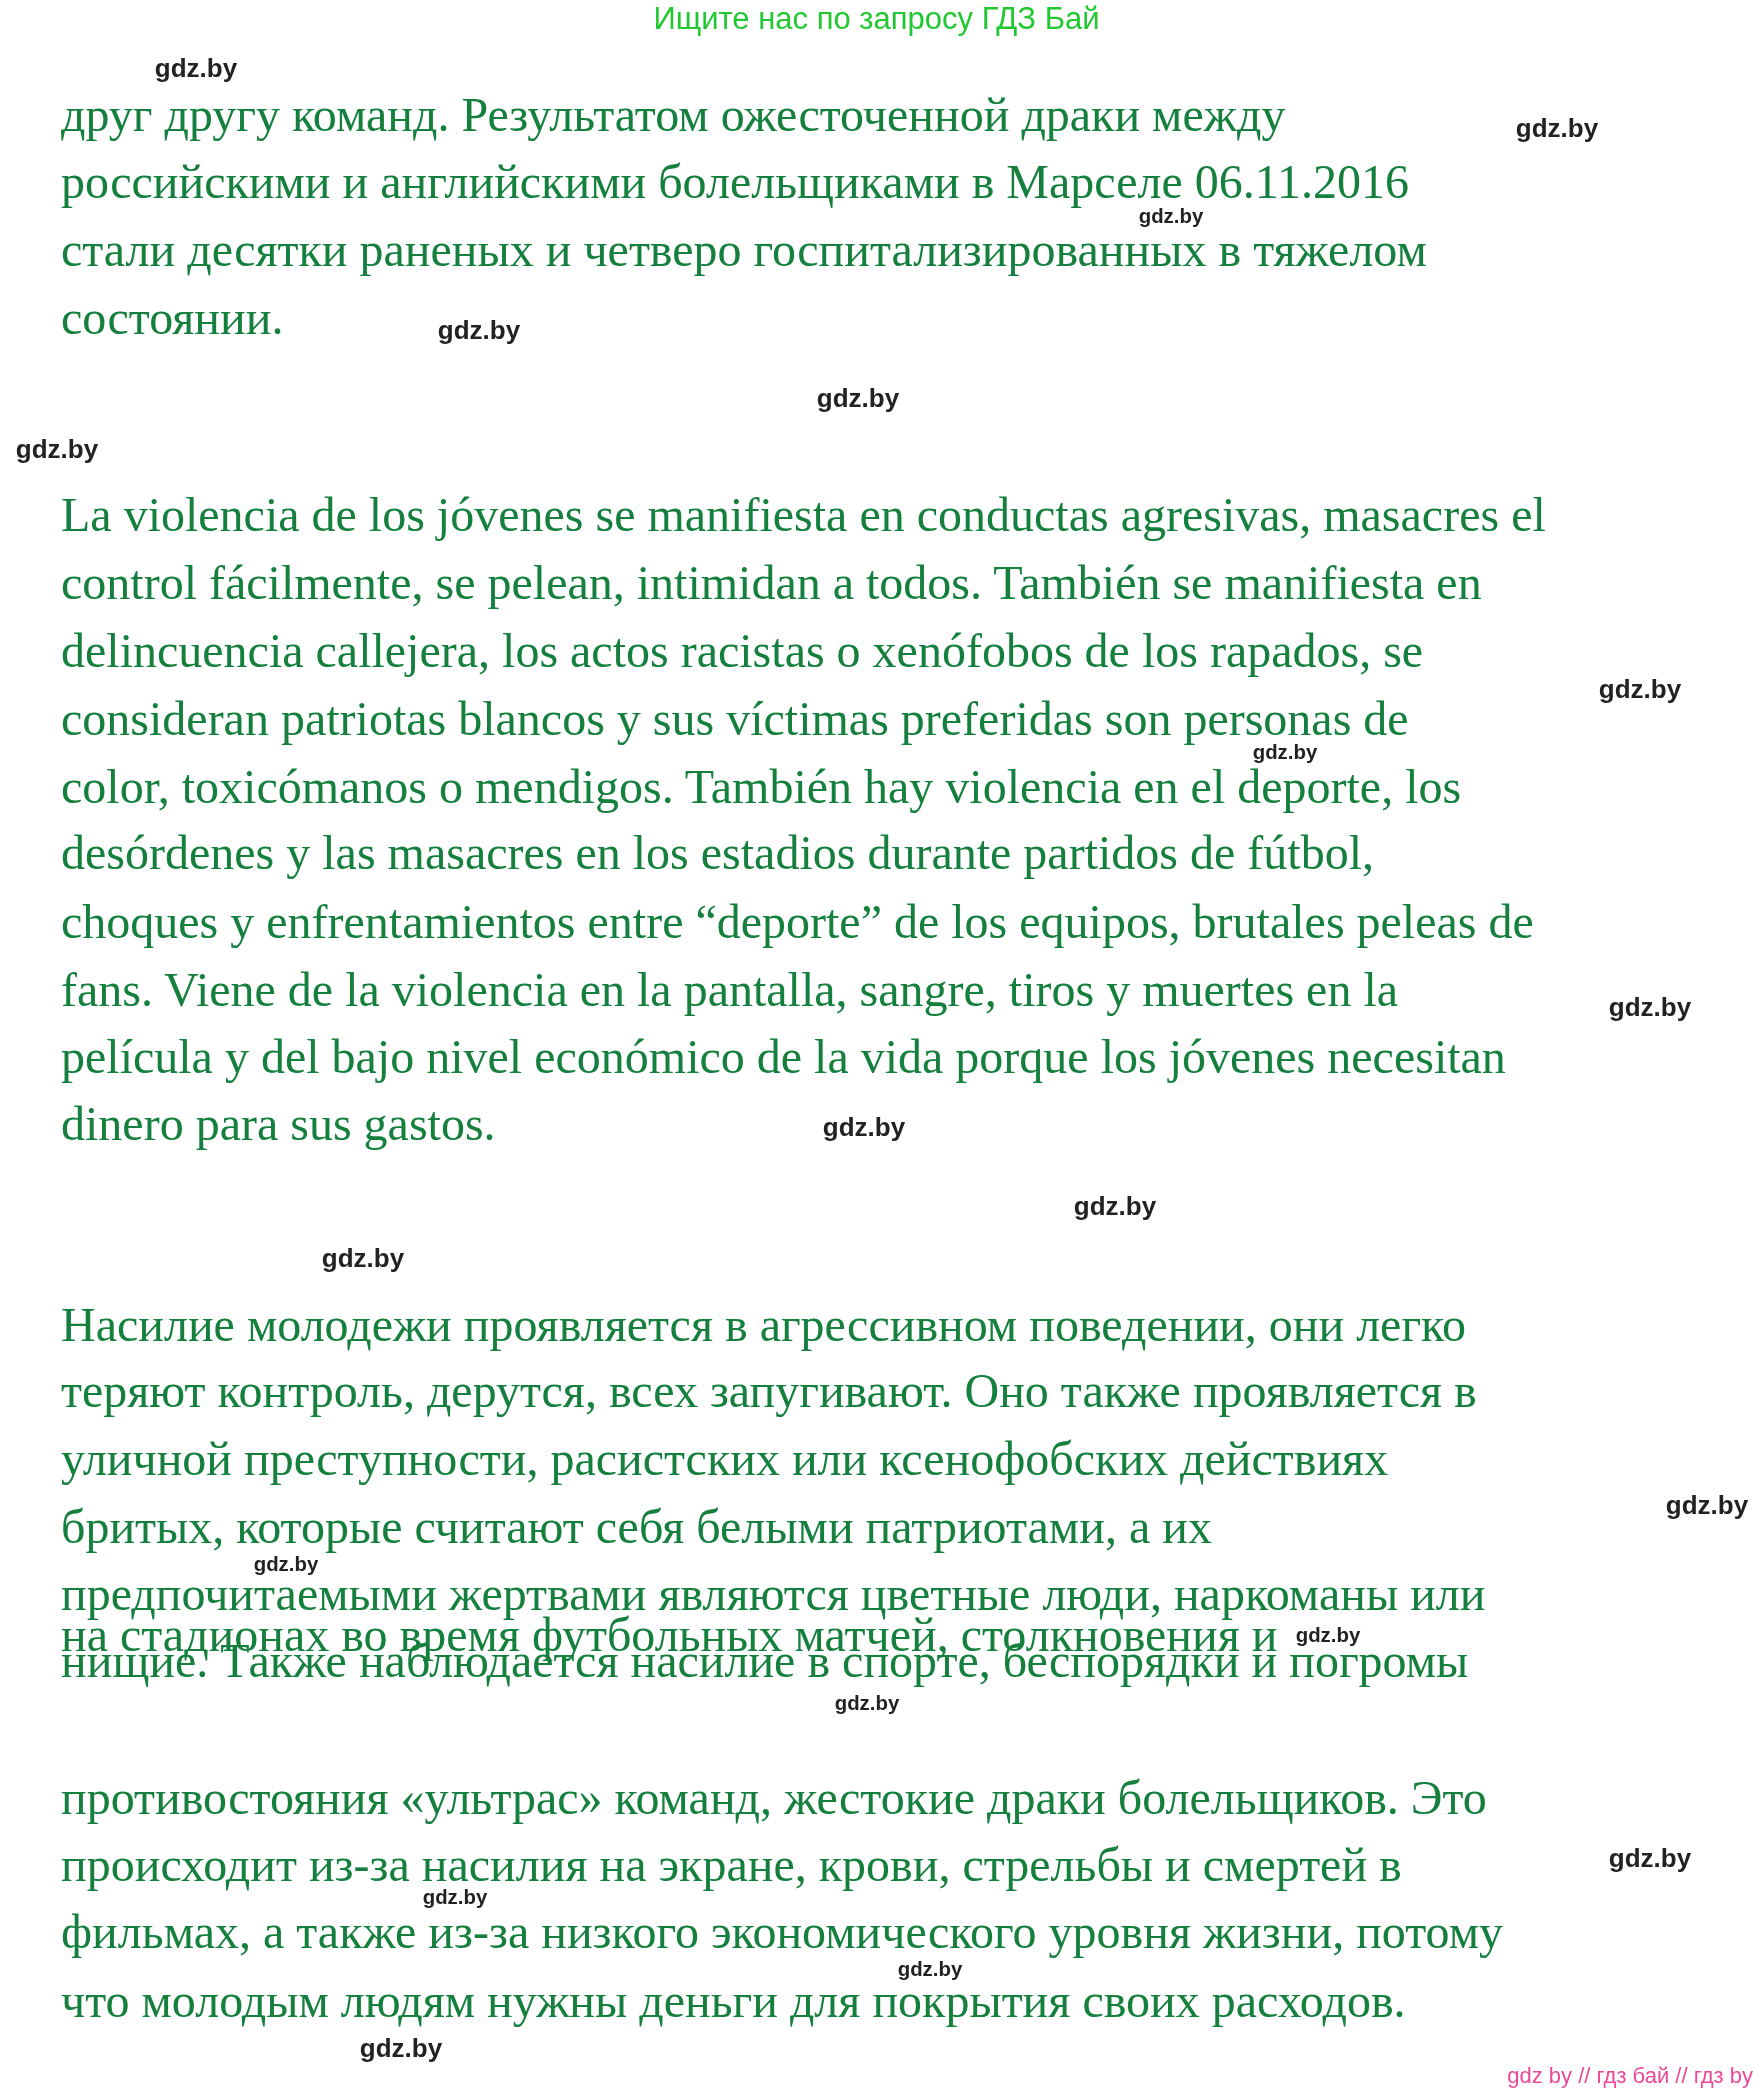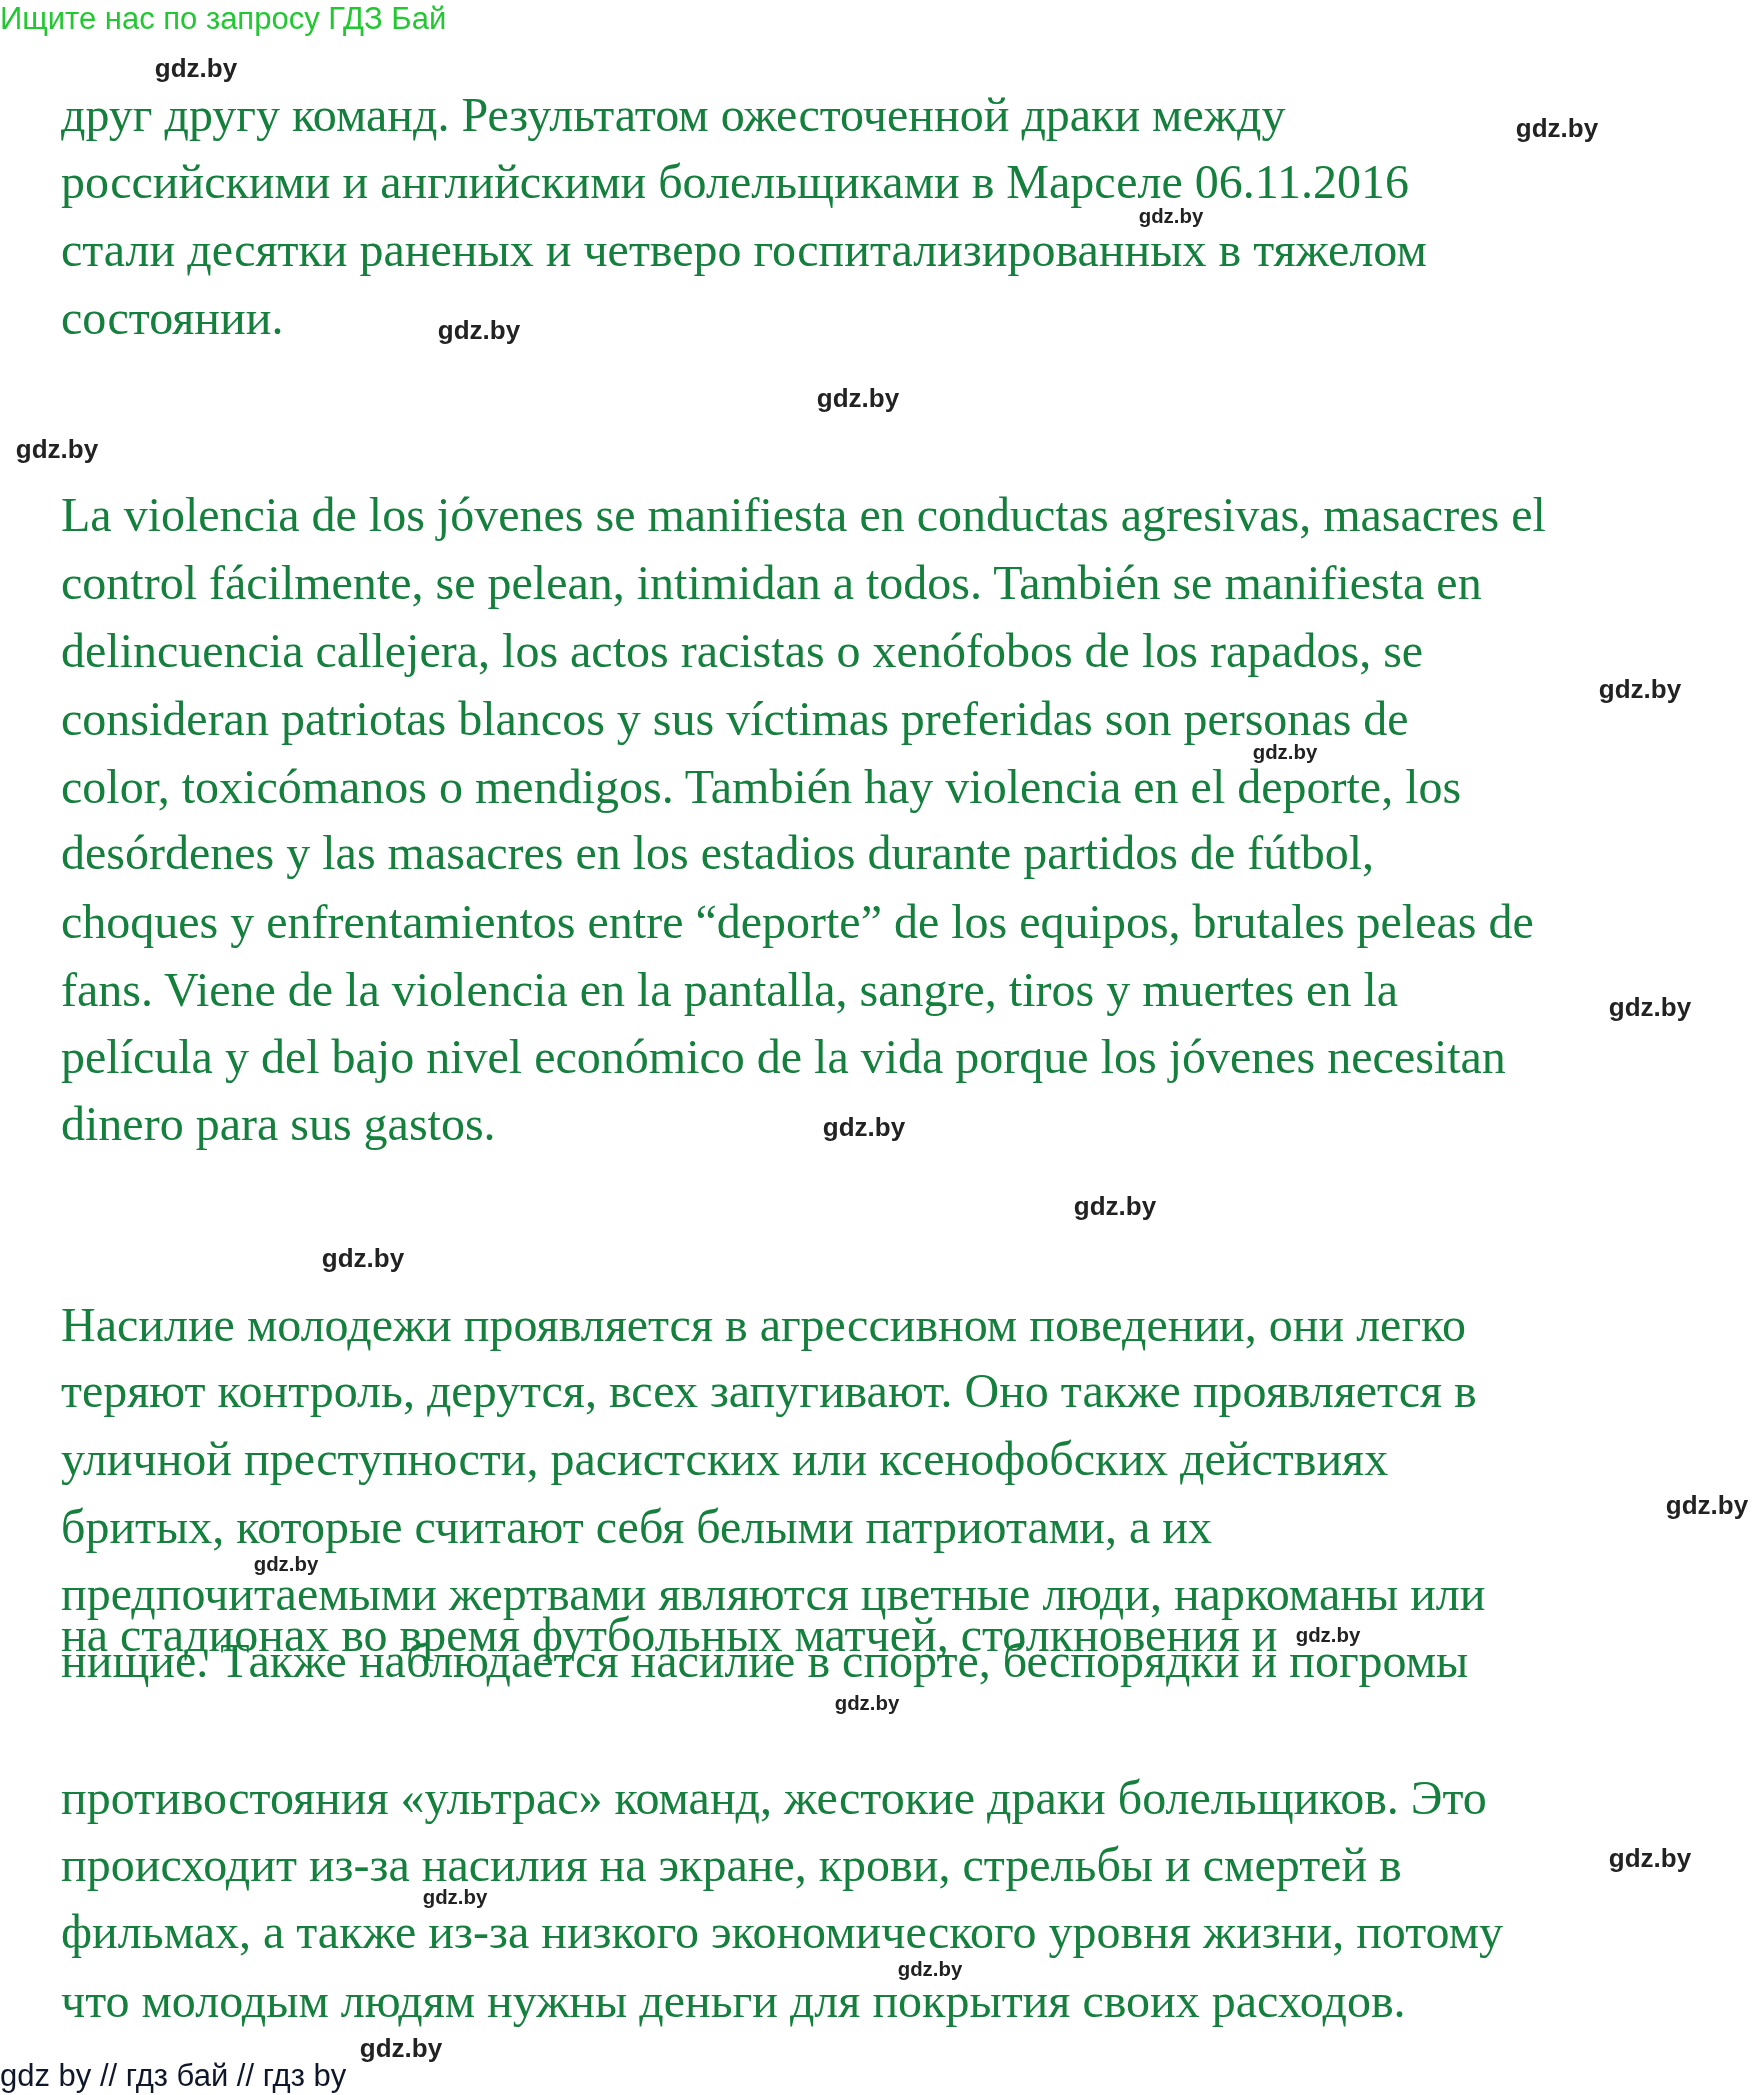--- a/index.html
+++ b/index.html
@@ -1,25 +1,25 @@
 <!DOCTYPE html>
 <html style="font-size:15px"><head>
 <meta charset="utf-8">
 <style>
   html, body { margin:0; padding:0; background:#ffffff; }
   body { width:1753px; height:2095px; position:relative; overflow:hidden; }
   .header {
     position:absolute; left:0; right:0; top:0; height:37px;
-    font-family:"Liberation Sans", sans-serif;
+    text-align:center; font-family:"Liberation Sans", sans-serif;
     font-size:31px; line-height:37px; color:#22c832;
   }
   .footer {
     position:absolute; left:0; right:0; top:2057px; height:37px;
-    text-align:left; font-family:"Liberation Sans", sans-serif;
-    font-size:31px; line-height:37px; color:#0f172a;
+    text-align:right; font-family:"Liberation Sans", sans-serif;
+    font-size:22px; line-height:37px; color:#ec4899;
   }
   .line {
     position:absolute; left:61px; white-space:nowrap;
     font-family:"Liberation Serif", serif; font-size:48px;
     line-height:56px; color:#15803d;
     transform:translateY(-28px);
   }
   .wm {
     position:absolute; white-space:nowrap;
     font-family:"Liberation Sans", sans-serif; font-size:26px;

